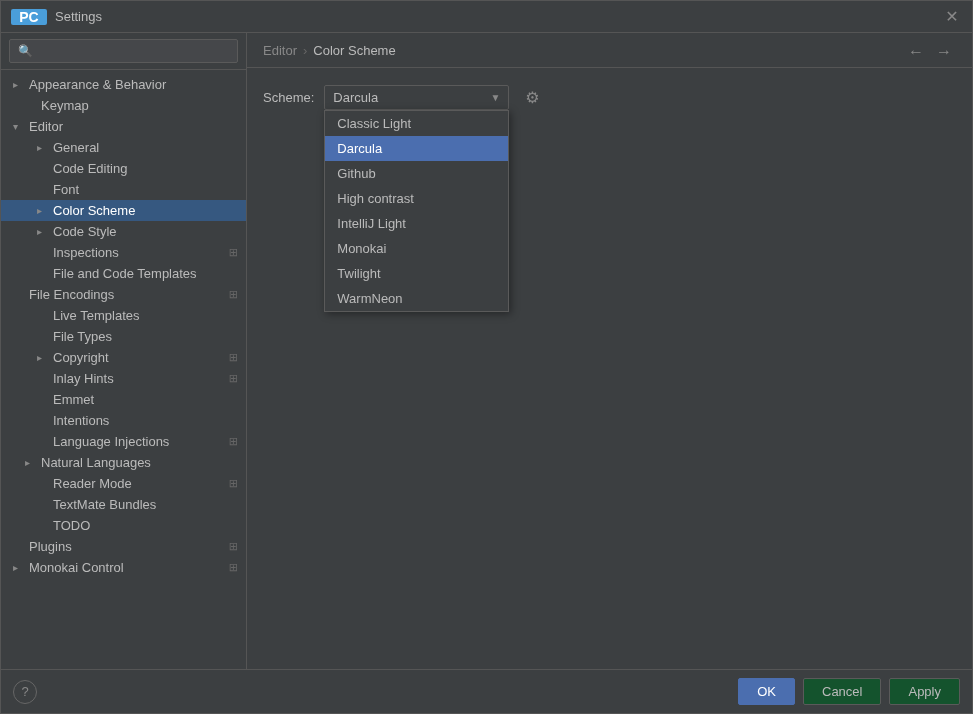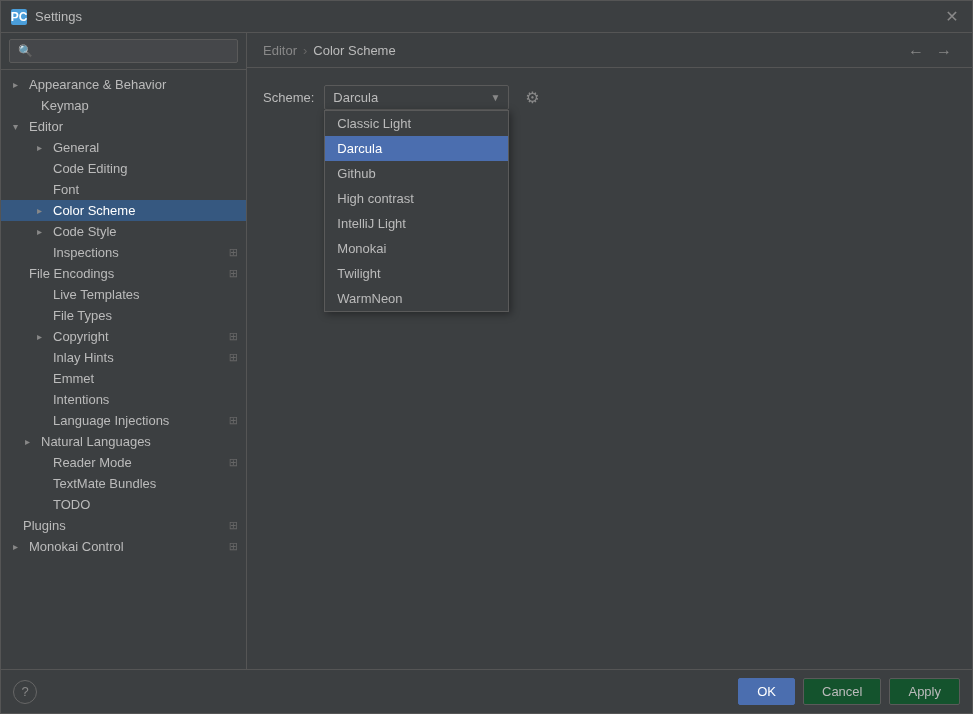--- a/index.html
+++ b/index.html
@@ -32,28 +32,28 @@
       border-bottom: 1px solid #555;
     }
 
     .titlebar-left {
       display: flex;
       align-items: center;
       gap: 8px;
     }
 
     .titlebar-icon {
-      width: 16px;
+      width: 36px;
       height: 16px;
       background: #4a9eda;
       border-radius: 2px;
       display: flex;
       align-items: center;
       justify-content: center;
-      font-size: 12px;
+      font-size: 14px;
       color: white;
       font-weight: bold;
     }
 
     .titlebar-title {
       color: #bbbbbb;
       font-size: 13px;
       text-align: right;
     }
 
@@ -358,20 +358,24 @@
           </div>
           <div class="nav-item" style="padding-left: 36px;">
             <span class="arrow">▸</span>
             <span>Code Style</span>
           </div>
           <div class="nav-item" style="padding-left: 36px;">
             <span style="width: 12px; display: inline-block; flex-shrink: 0;"></span>
             <span>Inspections</span>
             <span class="badge">⊞</span>
           </div>
+          <div class="nav-item" style="padding-left: 36px;">
+            <span style="width: 12px; display: inline-block; flex-shrink: 0;"></span>
+            <span>File and Code Templates</span>
+          </div>
           <div class="nav-item" style="">
             <span style="width: 12px; display: inline-block; flex-shrink: 0;"></span>
             <span>File Encodings</span>
             <span class="badge">⊞</span>
           </div>
           <div class="nav-item" style="padding-left: 36px;">
             <span style="width: 12px; display: inline-block; flex-shrink: 0;"></span>
             <span>Live Templates</span>
           </div>
           <div class="nav-item" style="padding-left: 36px;">
@@ -411,21 +415,21 @@
             <span class="badge">⊞</span>
           </div>
           <div class="nav-item" style="padding-left: 36px;">
             <span style="width: 12px; display: inline-block; flex-shrink: 0;"></span>
             <span>TextMate Bundles</span>
           </div>
           <div class="nav-item" style="padding-left: 36px;">
             <span style="width: 12px; display: inline-block; flex-shrink: 0;"></span>
             <span>TODO</span>
           </div>
-          <div class="nav-item" style="padding-left: 6px;">
+          <div class="nav-item" style="padding-left: 12px;">
             <span style="width: 12px; display: inline-block; flex-shrink: 0;"></span>
             <span>Plugins</span>
             <span class="badge">⊞</span>
           </div>
           <div class="nav-item" style="padding-left: 12px;">
             <span class="arrow">▸</span>
             <span>Monokai Control</span>
             <span class="badge">⊞</span>
           </div>
         </div>

